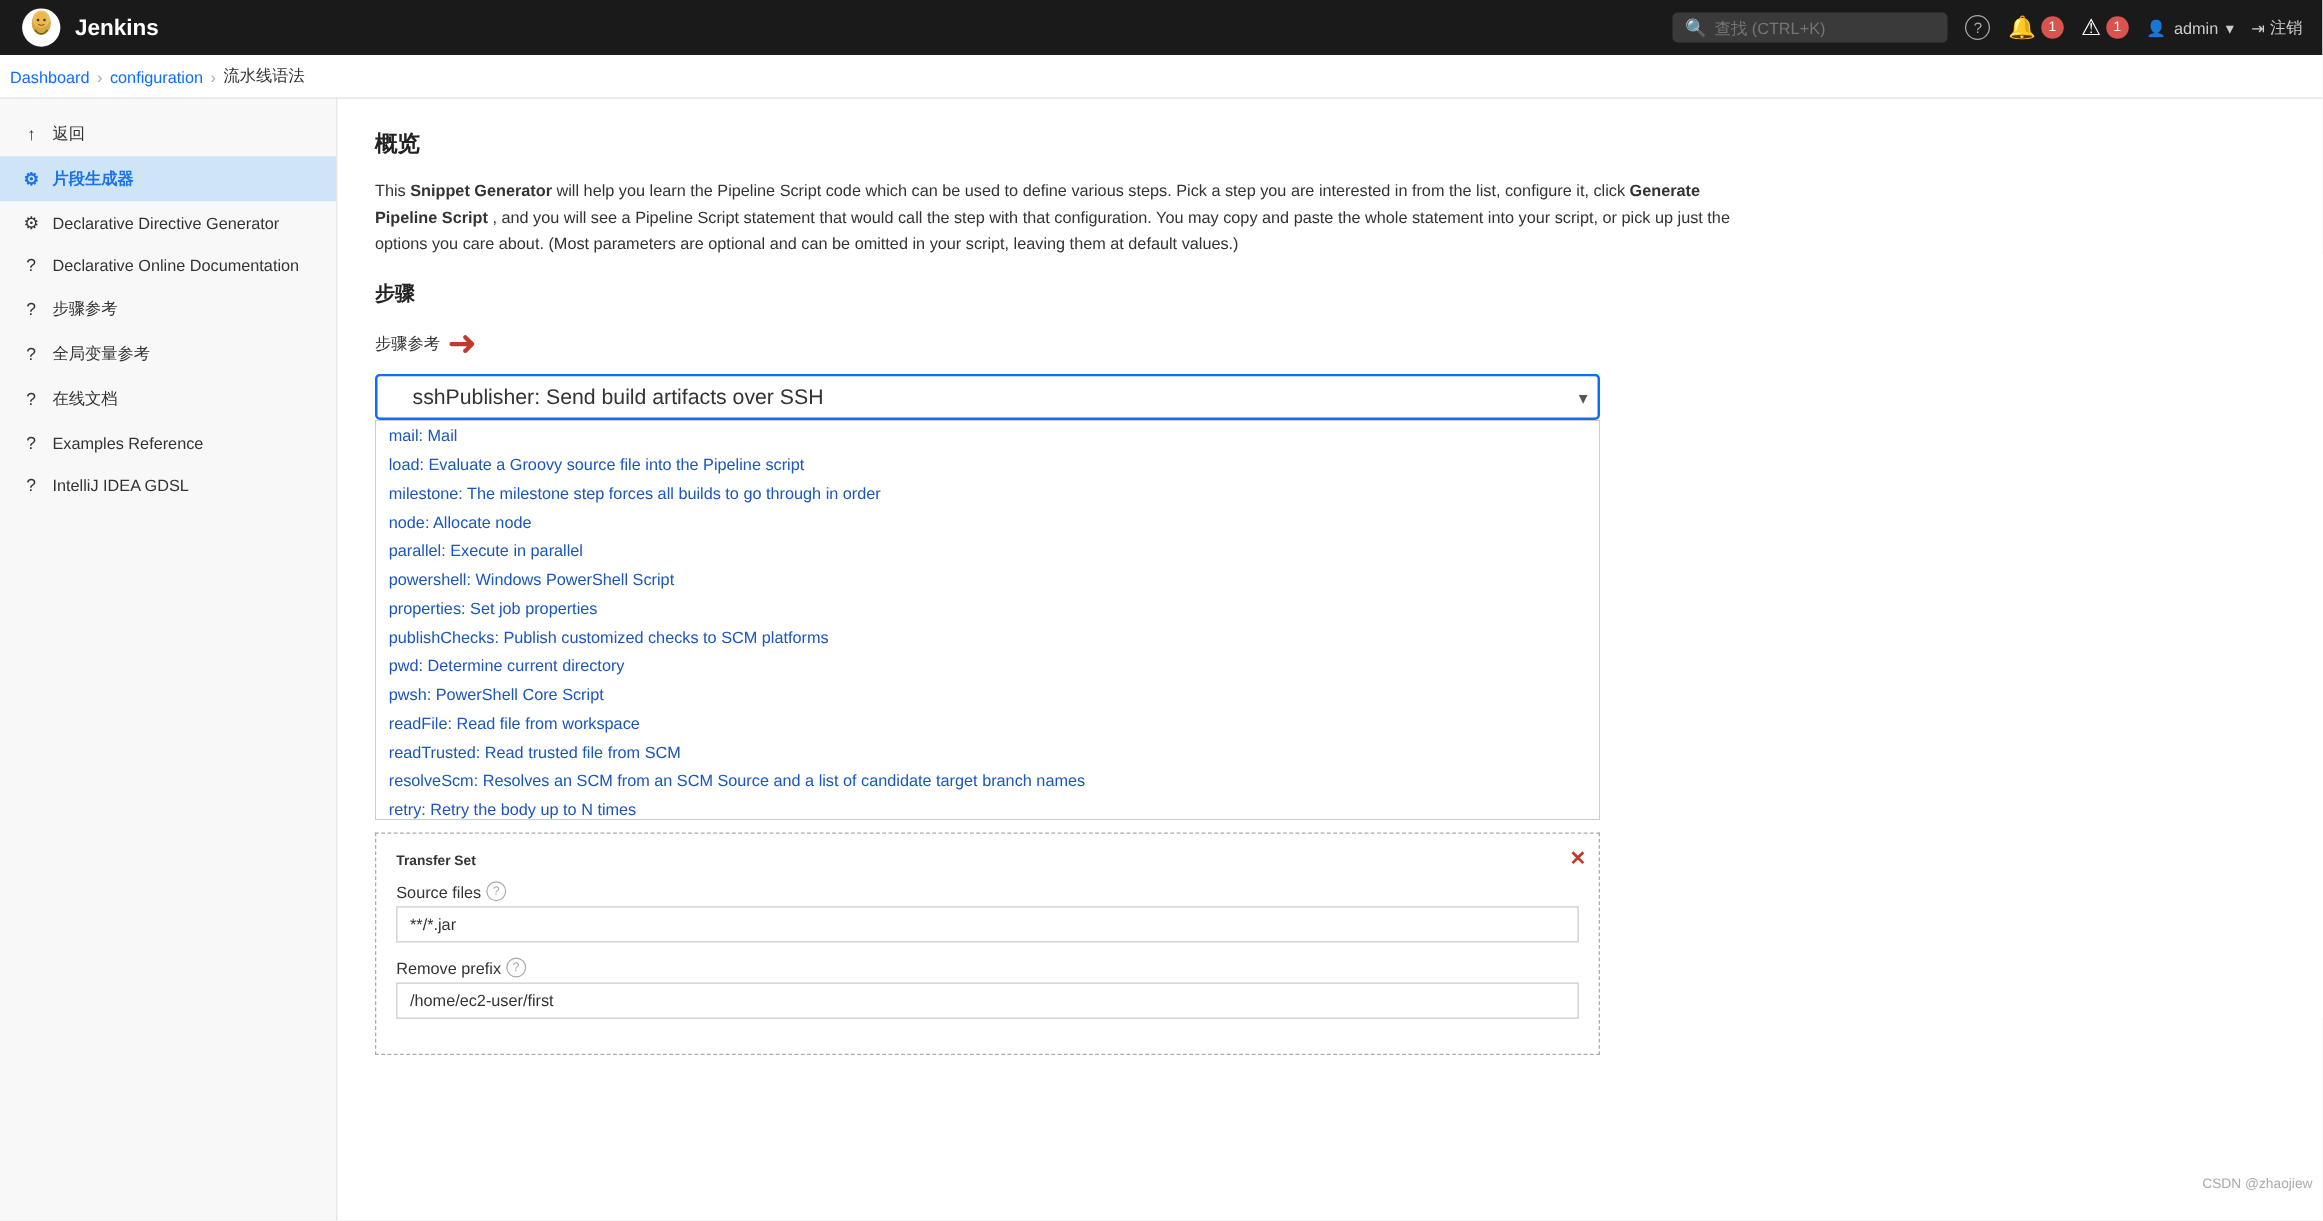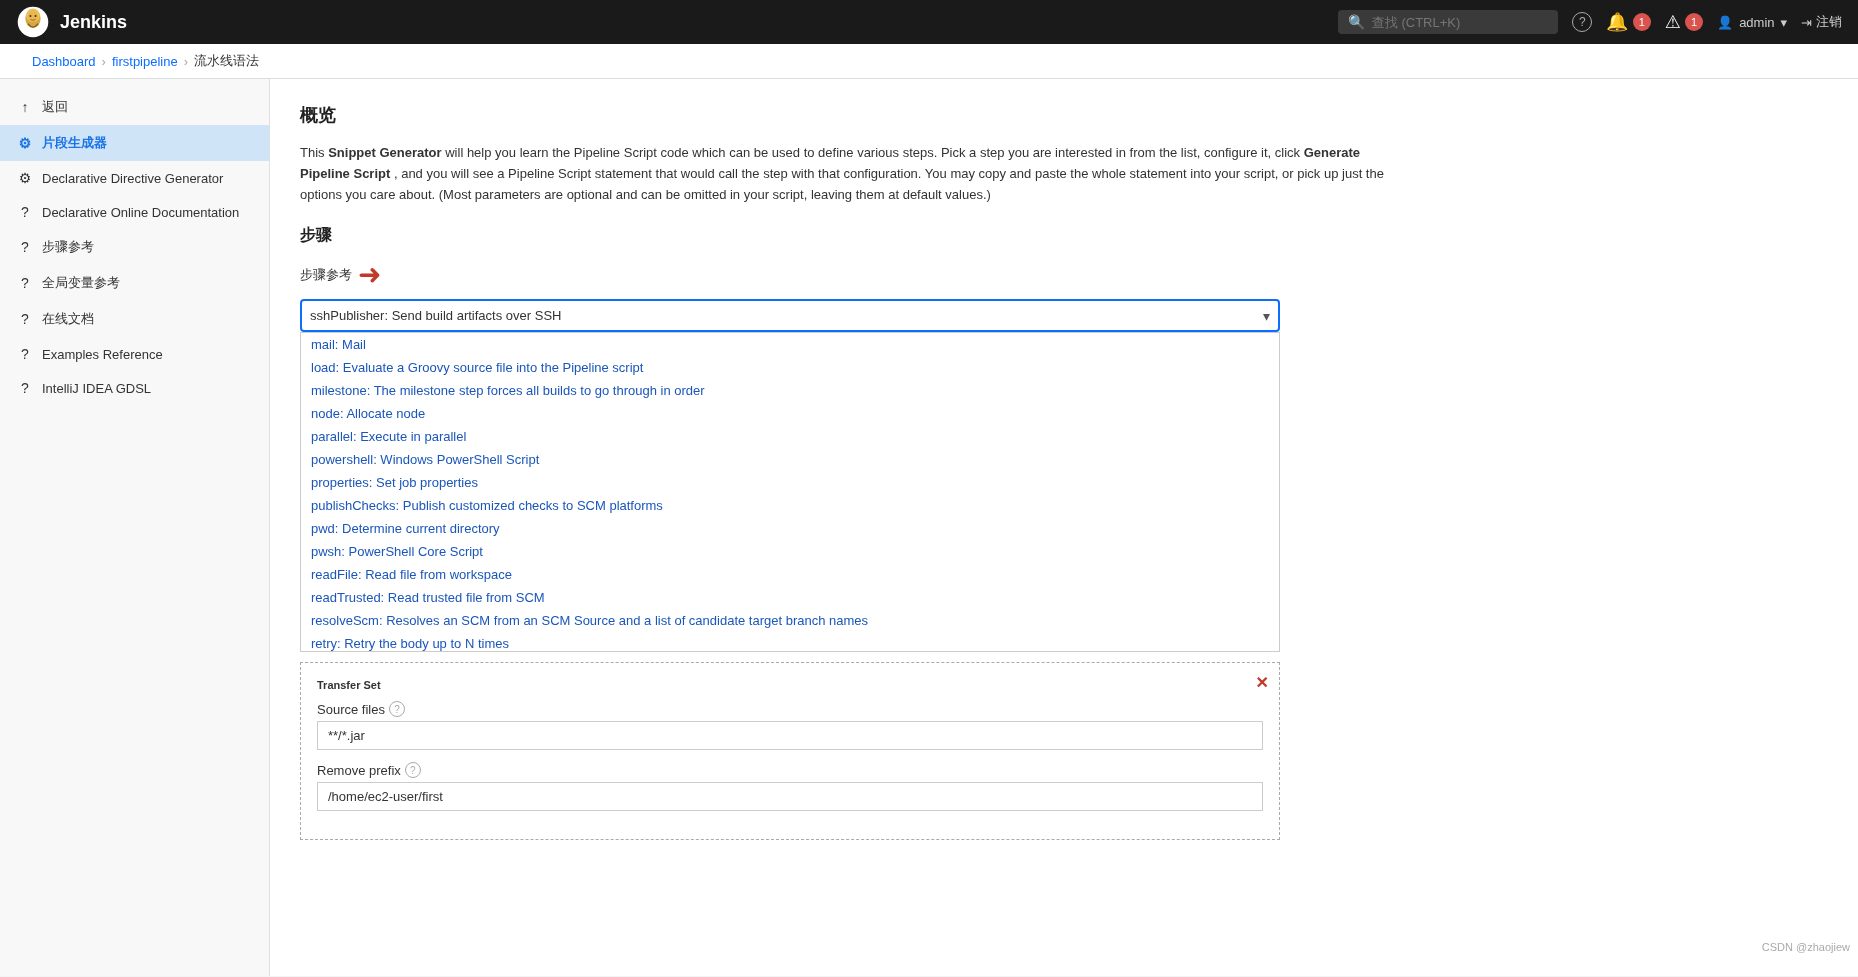--- a/index.html
+++ b/index.html
@@ -42,21 +42,21 @@
     .badge {
       background: #d9534f; color: #fff; border-radius: 50%;
       width: 18px; height: 18px; font-size: 11px;
       display: flex; align-items: center; justify-content: center;
     }
     .user-area { display: flex; align-items: center; gap: 6px; color: #ccc; cursor: pointer; font-size: 13px; }
     .logout-btn { color: #ccc; font-size: 13px; cursor: pointer; display: flex; align-items: center; gap: 4px; }
 
     
     .breadcrumb {
-      padding: 8px 32px;
+      padding: 8px 8px;
       font-size: 13px;
       color: #333;
       display: flex; align-items: center; gap: 6px;
       background: #fff;
       border-bottom: 1px solid #ddd;
     }
     .breadcrumb a { color: #0d6efd; text-decoration: none; }
     .breadcrumb-sep { color: #aaa; }
 
     
@@ -98,22 +98,22 @@
       color: #c0392b;
       font-size: 28px;
       display: inline-block;
       transform: rotate(0deg);
     }
 
     
     .dropdown-container { position: relative; max-width: 980px; margin-bottom: 0; }
     .dropdown-select {
       width: 100%;
-      padding: 7px 8px;
-      font-size: 13px;
+      padding: 7px 28px;
+      font-size: 17px;
       border: 2px solid #0d6efd;
       border-radius: 4px;
       background: #fff;
       appearance: none;
       cursor: pointer;
       color: #333;
     }
     .dropdown-arrow {
       position: absolute; right: 10px; top: 50%;
       transform: translateY(-50%);
@@ -219,21 +219,21 @@
     <div class="logout-btn">
       <span>⇥</span>
       <span>注销</span>
     </div>
   </div>
 </header>
 
 <nav class="breadcrumb">
   <a href="#">Dashboard</a>
   <span class="breadcrumb-sep">›</span>
-  <a href="#">firstpipeline</a>
+  <a href="#">configuration</a>
   <span class="breadcrumb-sep">›</span>
   <span>流水线语法</span>
 </nav>
 
 <div class="layout">
 
   <aside class="sidebar">
     <div class="sidebar-item">
       <span class="sidebar-icon">↑</span>
       <span>返回</span>

